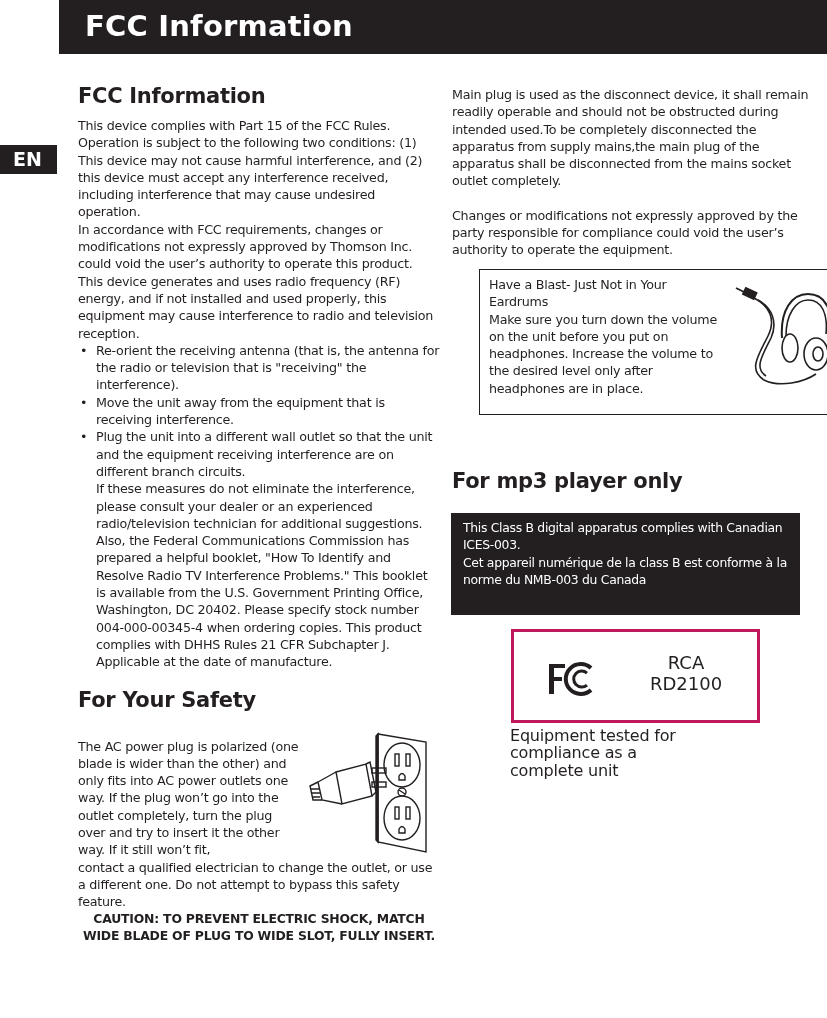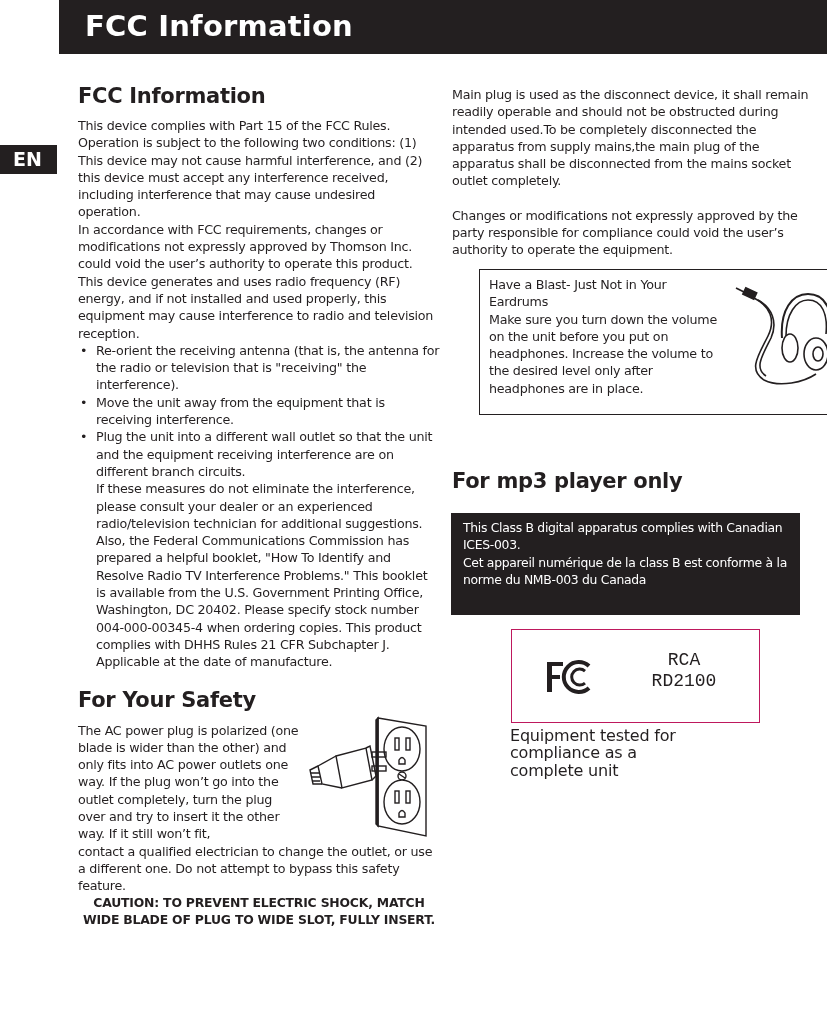--- a/index.html
+++ b/index.html
@@ -12,32 +12,32 @@
   .col-left { position:absolute; left:78px; top:84px; width:362px; }
   .col-right { position:absolute; left:452px; top:86px; width:370px; }
   h2 { margin:0; font-weight:bold; font-size:21px; letter-spacing:-0.3px; color:#231f20; }
   .body { font-size:12.7px; line-height:17.3px; letter-spacing:-0.25px; }
   p { margin:0; }
   .h-fcc { margin-bottom:9px; }
   ul.bullets { list-style:none; margin:0; padding:0; }
   ul.bullets li { position:relative; padding-left:18px; }
   ul.bullets li .dot { position:absolute; left:2px; top:0; }
   .indent { padding-left:18px; }
-  .safety-h { margin-top:17px; margin-bottom:10px; }
+  .safety-h { margin-top:17px; margin-bottom:26px; }
   .safety-wrap { position:relative; }
   .safety-text-narrow { width:222px; }
   .plug-illus { position:absolute; left:228px; top:-6px; width:122px; height:124px; }
   .caution { font-weight:bold; font-size:12.4px; line-height:17px; letter-spacing:-0.2px;text-align:center; }
   .headphone-box { position:absolute; left:451px; top:269px; width:358px; height:146px; border:1.5px solid #231f20; box-sizing:border-box;margin-left:28px; }
   .headphone-text { position:absolute; left:9px; top:6px; width:240px; }
   .headphone-illus { position:absolute; left:244px; top:4px; width:112px; height:116px; }
   .mp3-h { position:absolute; left:452px; top:469px; }
   .ices-box { position:absolute; left:451px; top:513px; width:349px; height:102px; background:#231f20; color:#fff; box-sizing:border-box; padding:6px 0 0 12px; }
   .ices-box .body { font-size:12.4px; letter-spacing:-0.3px; }
-  .fcc-box { position:absolute; left:511px; top:629px; width:249px; height:94px; border:1px solid #be185d; box-sizing:border-box;font-family:Liberation Mono, monospace; }
+  .fcc-box { position:absolute; left:511px; top:629px; width:249px; height:94px; border:3px solid #be185d; box-sizing:border-box; }
   .fcc-logo { position:absolute; left:33px; top:28px; width:50px; height:38px; }
   .model { position:absolute; left:122px; top:20px; width:100px; text-align:center; font-size:18px; line-height:21px; color:#231f20; }
   .fcc-caption { position:absolute; left:510px; top:727px; width:249px; text-align:left; font-size:16px; line-height:17.3px; letter-spacing:-0.2px; }
 </style>
 </head>
 <body>
 
 <div class="banner">
   <div class="banner-title">FCC Information</div>
 </div>

